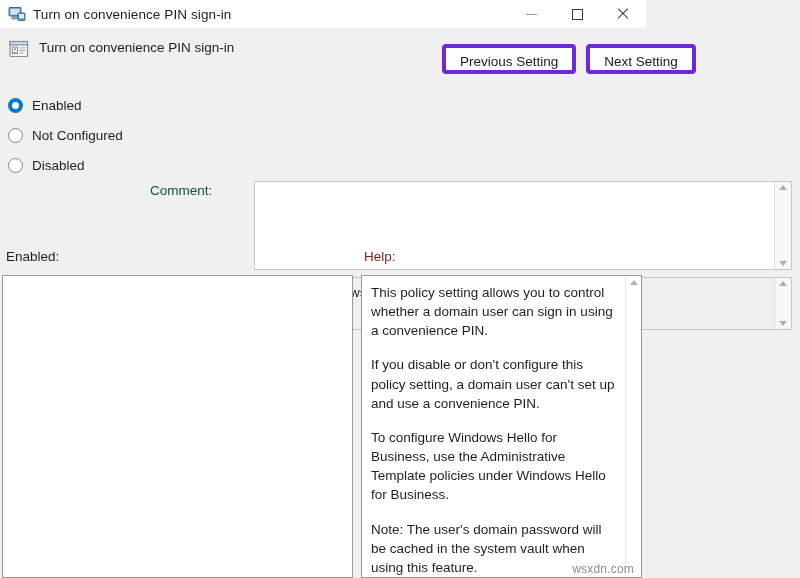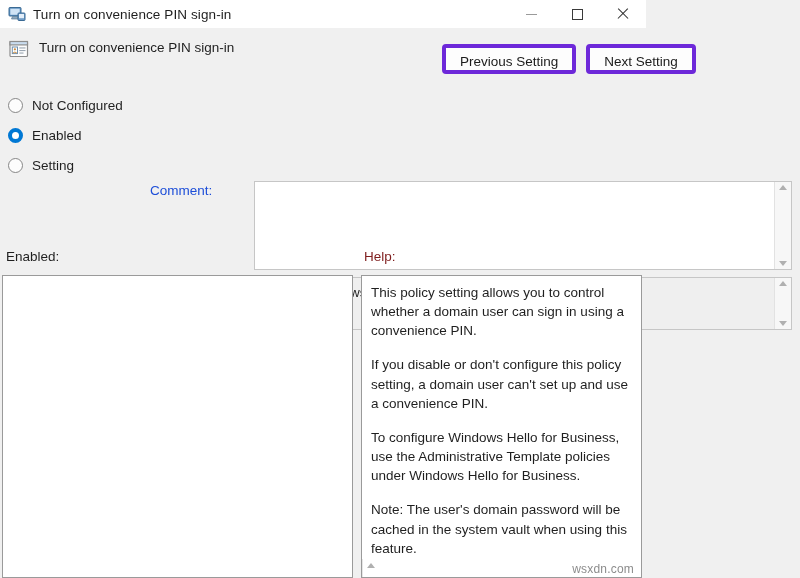--- a/index.html
+++ b/index.html
@@ -173,21 +173,21 @@
   .radio-label {
     font-size: 13.5px;
     color: #1f1f1f;
     margin-left: 9px;
     white-space: nowrap;
   }
 
   .field-label {
     position: absolute;
     font-size: 13.5px;
-    color: #1d4ed8;
+    color: #14532d;
     white-space: nowrap;
   }
   .lbl-comment { left: 150px; top: 97px; }
   .lbl-supported { left: 150px; top: 188px; }
 
   .boxwrap {
     position: absolute;
     box-sizing: border-box;
     border: 1px solid #c6c6c6;
     display: flex;
@@ -263,21 +263,20 @@
   .help-pane {
     position: absolute;
     left: 361px;
     top: 0;
     right: 4px;
     bottom: 0;
     background: #ffffff;
     border: 1px solid #9a9a9a;
     box-sizing: border-box;
     display: flex;
-    flex-direction: column;
   }
   .help-text {
     flex: 1 1 auto;
     padding: 7px 10px 0 9px;
     font-size: 13.5px;
     line-height: 1.42;
     color: #1f1f1f;
     overflow: hidden;
   }
   .help-text p { margin: 0 0 15px 0; }
@@ -350,30 +349,30 @@
     <div class="nav-buttons">
       <button class="btn">Previous Setting</button>
       <button class="btn">Next Setting</button>
     </div>
   </div>
 
   <div class="upper">
 
     <div class="radio-group">
       <label class="radio-row">
-        <span class="radio"></span>
-        <span class="radio-label">Not Configured</span>
-      </label>
-      <label class="radio-row">
         <span class="radio checked"></span>
         <span class="radio-label">Enabled</span>
       </label>
       <label class="radio-row">
         <span class="radio"></span>
-        <span class="radio-label">Setting</span>
+        <span class="radio-label">Not Configured</span>
+      </label>
+      <label class="radio-row">
+        <span class="radio"></span>
+        <span class="radio-label">Disabled</span>
       </label>
     </div>
 
     <span class="field-label lbl-comment">Comment:</span>
     <div class="boxwrap comment-box">
       <div class="box-text"></div>
       <div class="scrollbar">
         <span class="sb-arrow up"></span>
         <span class="sb-arrow down"></span>
       </div>

